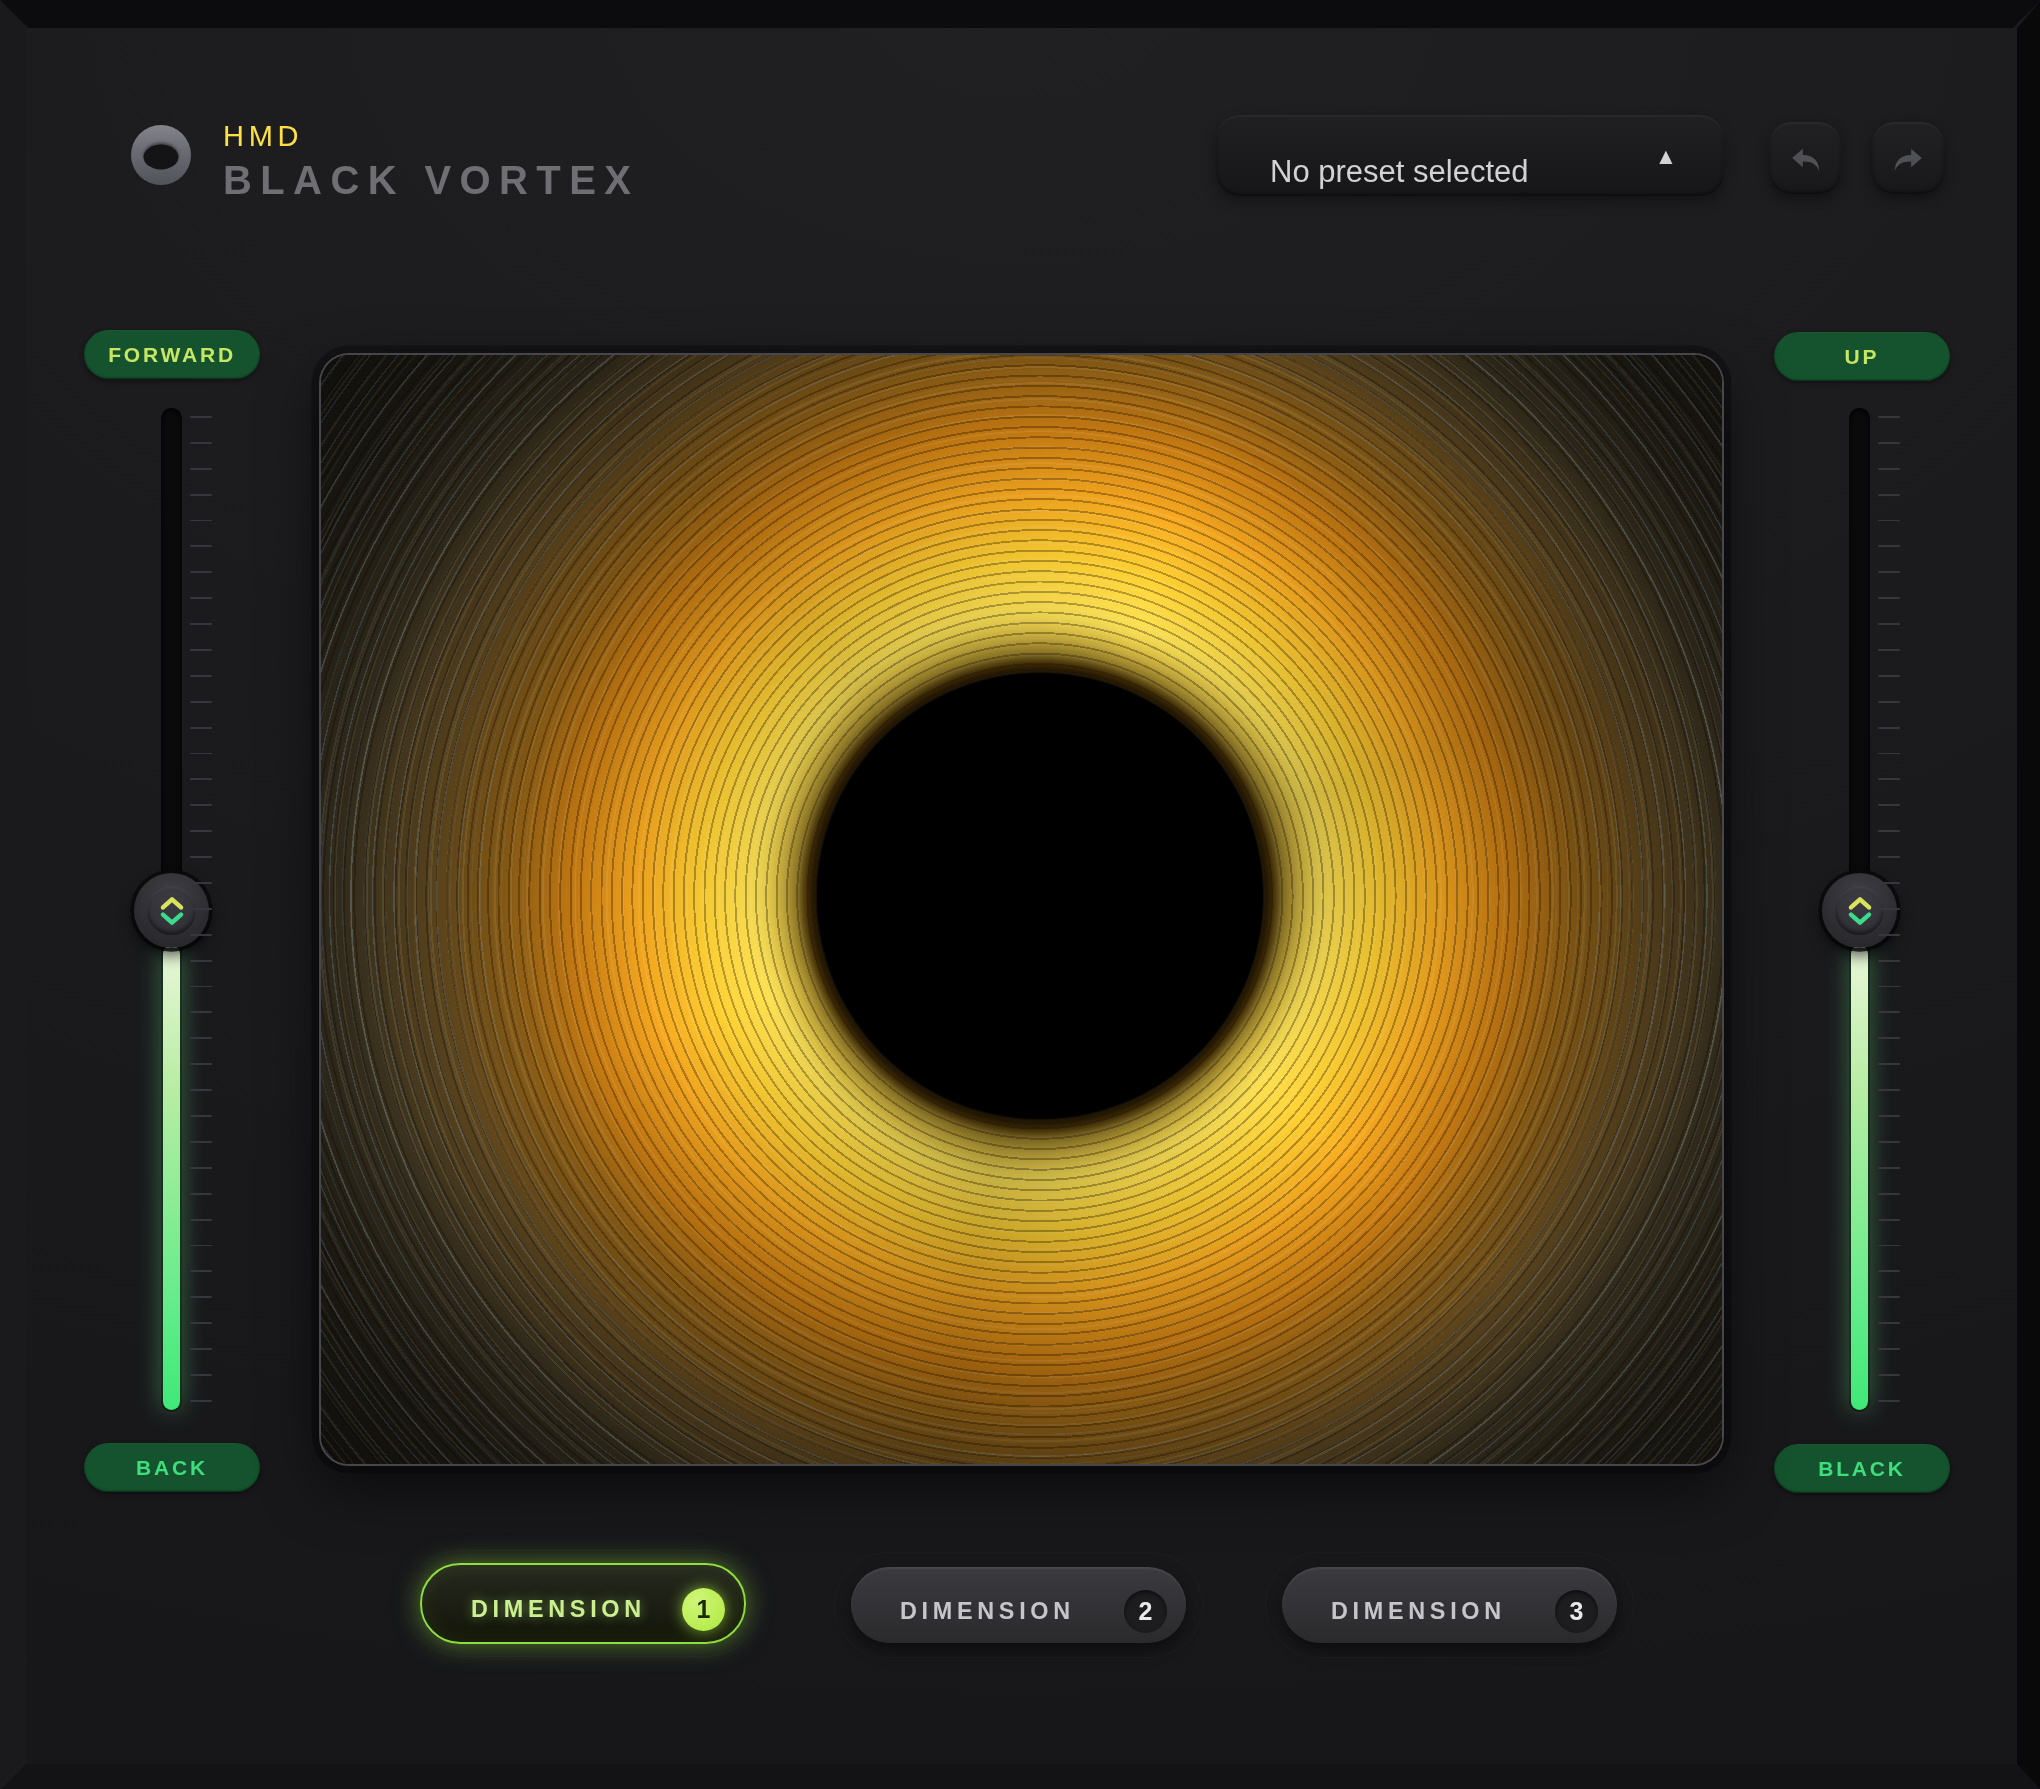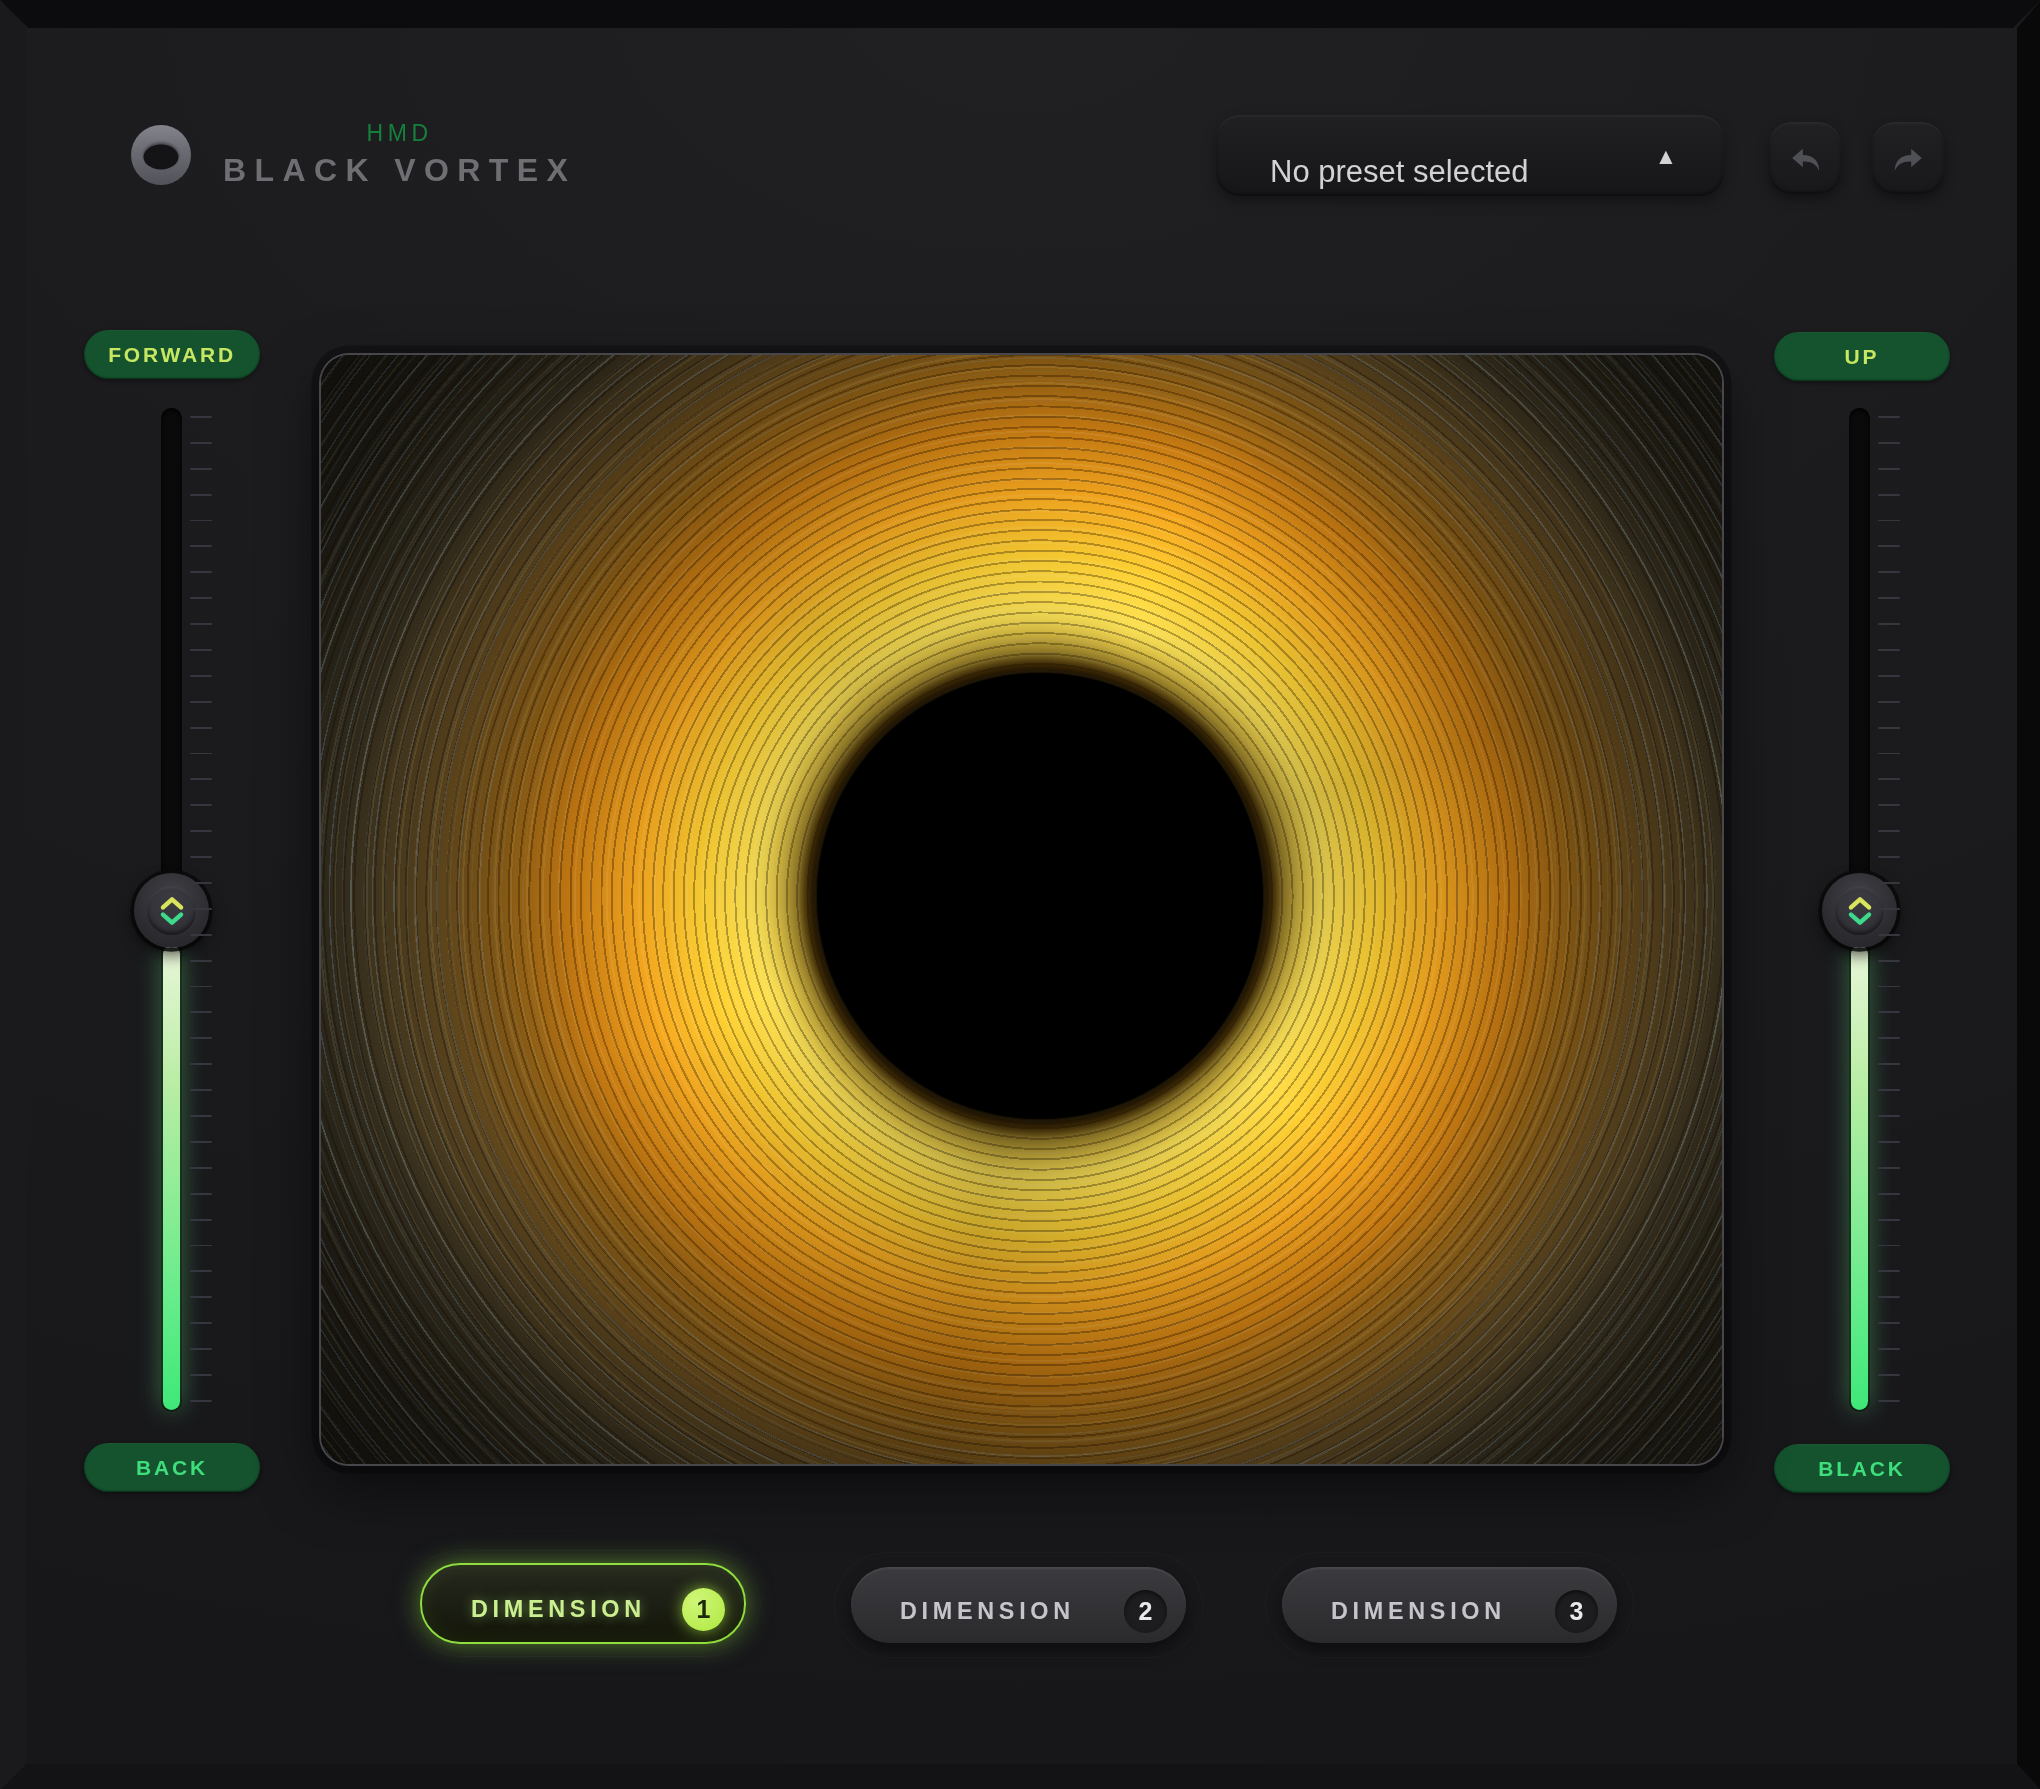--- a/index.html
+++ b/index.html
@@ -28,22 +28,22 @@
   .logo{
     position:absolute;left:131px;top:125px;width:60px;height:60px;border-radius:50%;
     background:linear-gradient(180deg,#84848c 0%,#6a6a72 45%,#52525a 100%);
   }
   .logo .hole{
     position:absolute;left:50%;top:54%;transform:translate(-50%,-50%);
     width:35px;height:25px;border-radius:50%;background:#141416;
     box-shadow:0 -1.9px 2.8px rgba(0,0,0,.4);
   }
   .brand{position:absolute;left:223px;top:120px;}
-  .brand .line1{font-size:23px;letter-spacing:4.7px;color:#15803d;font-weight:400;text-align:center;}
-  .brand .line2{margin-top:4.7px;font-size:32px;letter-spacing:8.4px;color:#6e6e73;font-weight:700;}
+  .brand .line1{font-size:29px;letter-spacing:4.7px;color:#fde047;font-weight:400;}
+  .brand .line2{margin-top:4.7px;font-size:40px;letter-spacing:8.4px;color:#6e6e73;font-weight:700;}
 
   .preset{
     position:absolute;left:1216px;top:115px;width:508px;height:81px;border-radius:24px;
     background:linear-gradient(180deg,#202023 0%,#161619 100%);
     box-shadow:inset 0 1.9px 1.9px rgba(255,255,255,.05), inset 0 -1.9px 3.7px rgba(0,0,0,.45), 0 5.6px 13px rgba(0,0,0,.35);
     display:flex;align-items:center;justify-content:space-between;
     padding:0 47px 0 54px;box-sizing:border-box;cursor:pointer;
   }
   .preset .preset-value{font-size:31px;color:#d2d2d5;margin-top:32px;}
   .preset .tri{font-size:22.5px;color:#d2d2d5;transform:translateY(0.9px);}

